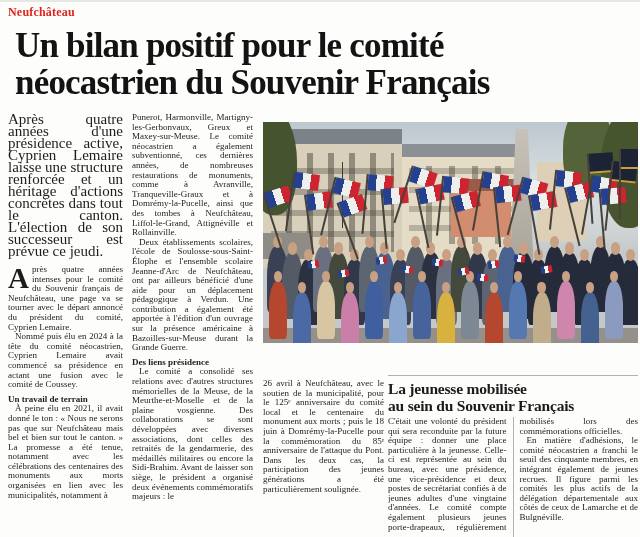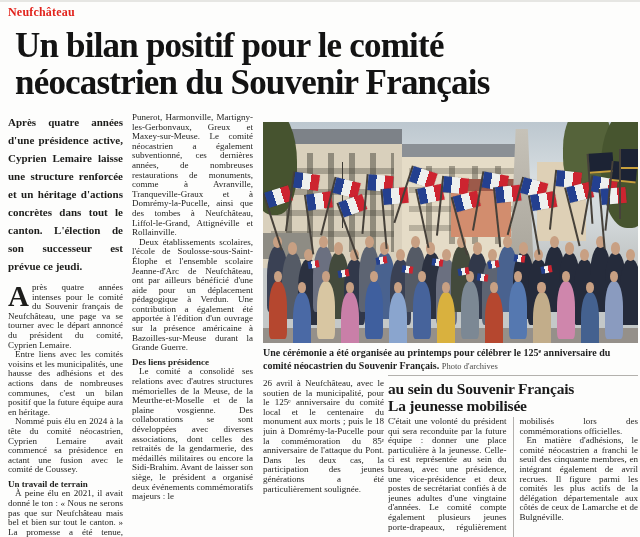--- a/index.html
+++ b/index.html
@@ -13,21 +13,21 @@
     letter-spacing:.2px;
     text-align:right;
   }
   .headline{
     position:absolute;left:7px;top:17px;width:590px;
     font-size:35px;line-height:37px;font-weight:bold;color:#131313;letter-spacing:-.8px;
   }
   .col{position:absolute;font-size:9px;line-height:9.6px;text-align:justify;}
   .col p{margin:0;}
   .col p.ind{text-indent:7px;}
-  .standfirst{font-size:11px;line-height:18px;font-weight:bold;margin-bottom:8px !important;}
+  .standfirst{font-size:15px;line-height:12px;font-weight:normal;margin-bottom:8px !important;}
   .subhead{font-weight:bold;margin-top:5px !important;}
   .dc{float:left;font-size:29px;line-height:25px;font-weight:bold;padding:1px 3px 0 0;}
   #col1{left:8px;top:111px;width:115px;height:426px;overflow:hidden;}
   #col2{left:132px;top:111px;width:121px;height:426px;overflow:hidden;}
   #col3{left:263px;top:377px;width:121px;height:160px;overflow:hidden;}
   #photo{position:absolute;left:263px;top:120px;width:375px;height:221px;overflow:hidden;
     background:linear-gradient(180deg,#bcc7cf 0%,#d8dee1 26%,#d2d8da 45%,#c4c8c8 60%);}
   #caption{position:absolute;left:263px;top:345px;width:375px;font-size:10px;line-height:12.5px;
     font-weight:bold;color:#222;text-align:left;}
   .credit{font-weight:normal;font-size:8.5px;color:#4a4a48;}
@@ -52,21 +52,20 @@
 
 <div id="page">
 
   <div class="kicker">Neufchâteau</div>
 
   <h1 class="headline" style="margin:8px;">Un bilan positif pour le comité néocastrien du Souvenir Français</h1>
 
   <div id="col1" class="col">
     <p class="standfirst">Après quatre années d'une présidence active, Cyprien Lemaire laisse une structure renforcée et un héritage d'actions concrètes dans tout le canton. L'élection de son successeur est prévue ce jeudi.</p>
     <p><span class="dc">A</span><span>près quatre années intenses pour le comité du Souvenir français de Neufchâteau, une page va se tourner avec le départ annoncé du président du comité, Cyprien Lemaire.</span></p>
-    <p class="ind">Entre liens avec les comités voisins et les municipalités, une hausse des adhésions et des actions dans de nombreuses communes, c'est un bilan positif que la future équipe aura en héritage.</p>
     <p class="ind">Nommé puis élu en 2024 à la tête du comité néocastrien, Cyprien Lemaire avait commencé sa présidence en actant une fusion avec le comité de Coussey.</p>
     <p class="subhead">Un travail de terrain</p>
     <p class="ind">À peine élu en 2021, il avait donné le ton : « Nous ne serons pas que sur Neufchâteau mais bel et bien sur tout le canton. » La promesse a été tenue, notamment avec les célébrations des centenaires des monuments aux morts organisées en lien avec les municipalités, notamment à</p>
   </div>
 
   <div id="col2" class="col">
     <p>Punerot, Harmonville, Martigny-les-Gerbonvaux, Greux et Maxey-sur-Meuse. Le comité néocastrien a également subventionné, ces dernières années, de nombreuses restaurations de monuments, comme à Avranville, Tranqueville-Graux et à Domrémy-la-Pucelle, ainsi que des tombes à Neufchâteau, Liffol-le-Grand, Attignéville et Rollainville.</p>
     <p class="ind">Deux établissements scolaires, l'école de Soulosse-sous-Saint-Élophe et l'ensemble scolaire Jeanne-d'Arc de Neufchâteau, ont par ailleurs bénéficié d'une aide pour un déplacement pédagogique à Verdun. Une contribution a également été apportée à l'édition d'un ouvrage sur la présence américaine à Bazoilles-sur-Meuse durant la Grande Guerre.</p>
     <p class="subhead">Des liens présidence</p>
     <p class="ind">Le comité a consolidé ses relations avec d'autres structures mémorielles de la Meuse, de la Meurthe-et-Moselle et de la plaine vosgienne. Des collaborations se sont développées avec diverses associations, dont celles des retraités de la gendarmerie, des médaillés militaires ou encore la Sidi-Brahim. Avant de laisser son siège, le président a organisé deux événements commémoratifs majeurs : le</p>
@@ -260,34 +259,30 @@
       <div class="ph" style="left:30%;top:61%;width:11px;height:7px;background:linear-gradient(90deg,#24408f 0 33%,#f2f2f0 33% 66%,#cd2430 66% 100%);transform:rotate(-10deg);"></div>
       <div class="ph" style="left:37%;top:65%;width:11px;height:7px;background:linear-gradient(90deg,#24408f 0 33%,#f2f2f0 33% 66%,#cd2430 66% 100%);transform:rotate(8deg);"></div>
       <div class="ph" style="left:45%;top:62%;width:11px;height:7px;background:linear-gradient(90deg,#24408f 0 33%,#f2f2f0 33% 66%,#cd2430 66% 100%);transform:rotate(8deg);"></div>
       <div class="ph" style="left:52%;top:66%;width:11px;height:7px;background:linear-gradient(90deg,#24408f 0 33%,#f2f2f0 33% 66%,#cd2430 66% 100%);transform:rotate(-10deg);"></div>
       <div class="ph" style="left:60%;top:63%;width:11px;height:7px;background:linear-gradient(90deg,#24408f 0 33%,#f2f2f0 33% 66%,#cd2430 66% 100%);transform:rotate(-10deg);"></div>
       <div class="ph" style="left:67%;top:60%;width:11px;height:7px;background:linear-gradient(90deg,#24408f 0 33%,#f2f2f0 33% 66%,#cd2430 66% 100%);transform:rotate(8deg);"></div>
       <div class="ph" style="left:74%;top:65%;width:11px;height:7px;background:linear-gradient(90deg,#24408f 0 33%,#f2f2f0 33% 66%,#cd2430 66% 100%);transform:rotate(-10deg);"></div>
       <div class="ph" style="left:57%;top:69%;width:11px;height:7px;background:linear-gradient(90deg,#24408f 0 33%,#f2f2f0 33% 66%,#cd2430 66% 100%);transform:rotate(8deg);"></div>
     </div>
 
-  <div id="caption">
-    <span>Une cérémonie a été organisée au printemps pour célébrer le 125ᵉ anniversaire du comité néocastrien du Souvenir Français.</span>
-    <span class="credit">Photo d'archives</span>
-  </div>
 
   <div id="col3" class="col">
     <p>26 avril à Neufchâteau, avec le soutien de la municipalité, pour le 125ᵉ anniversaire du comité local et le centenaire du monument aux morts ; puis le 18 juin à Domrémy-la-Pucelle pour la commémoration du 85ᵉ anniversaire de l'attaque du Pont. Dans les deux cas, la participation des jeunes générations a été particulièrement soulignée.</p>
   </div>
 
   <div id="rule-right"></div>
 
   <div id="subart-head">
+    <div>La jeunesse mobilisée</div>
     <div>au sein du Souvenir Français</div>
-    <div>La jeunesse mobilisée</div>
   </div>
 
   <div id="subart-cols">
     <p>C'était une volonté du président qui sera reconduite par la future équipe : donner une place particulière à la jeunesse. Celle-ci est représentée au sein du bureau, avec une présidence, une vice-présidence et deux postes de secrétariat confiés à de jeunes adultes d'une vingtaine d'années. Le comité compte également plusieurs jeunes porte-drapeaux, régulièrement mobilisés lors des commémorations officielles.</p>
-    <p class="ind">En matière d'adhésions, le comité néocastrien a franchi le seuil des cinquante membres, en intégrant également de avril recrues. Il figure parmi les comités les plus actifs de la délégation départementale aux côtés de ceux de Lamarche et de Bulgnéville.</p>
+    <p class="ind">En matière d'adhésions, le comité néocastrien a franchi le seuil des cinquante membres, en intégrant également de jeunes recrues. Il figure parmi les comités les plus actifs de la délégation départementale aux côtés de ceux de Lamarche et de Bulgnéville.</p>
   </div>
 
 </div>
 
 </body></html>

